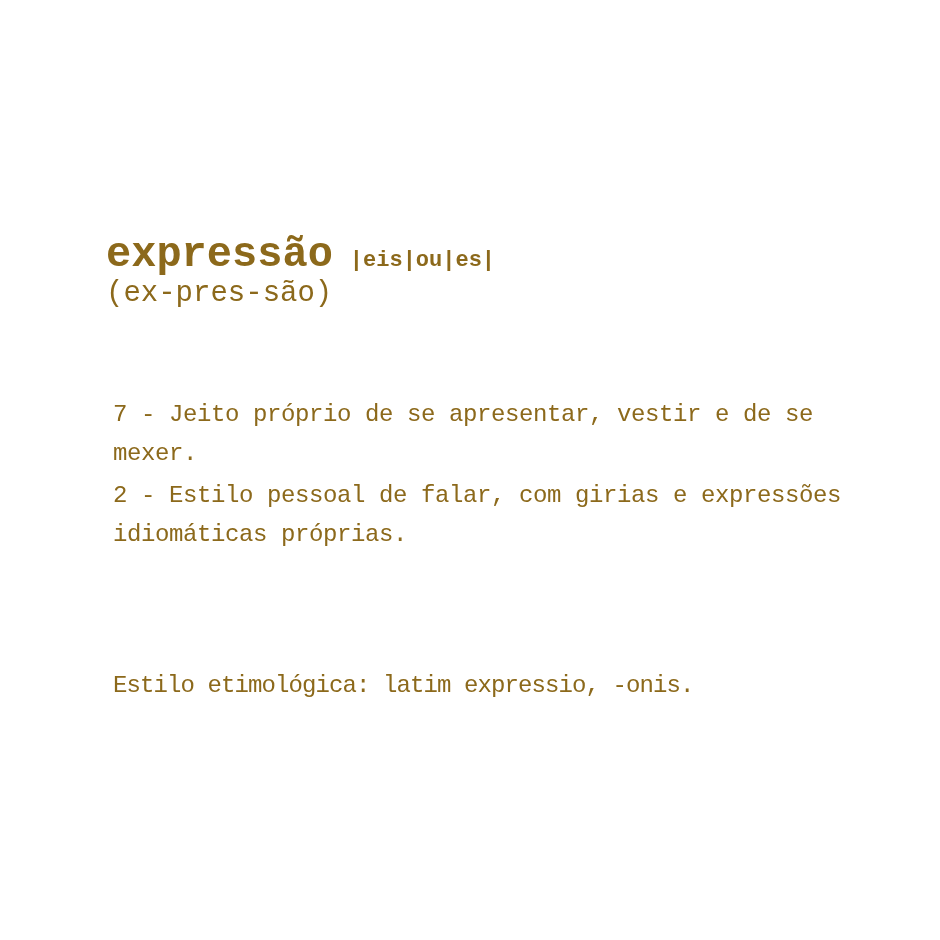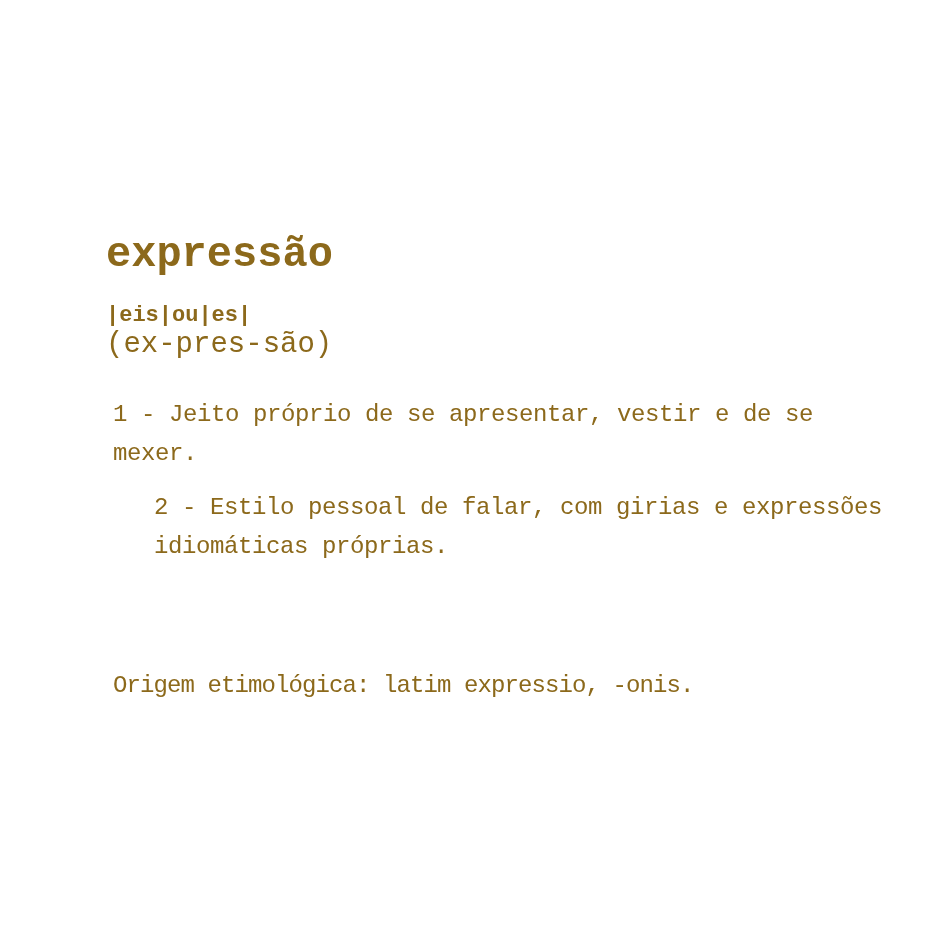--- a/index.html
+++ b/index.html
@@ -15,24 +15,23 @@
     font-family: "Liberation Mono", "DejaVu Sans Mono", monospace;
     color: #8c691b;
   }
   .entry-head {
     position: absolute;
     left: 106px;
     top: 234px;
   }
   .head-line {
     display: flex;
-    align-items: flex-start;
+    align-items: center;
     gap: 17px;
     white-space: nowrap;
-    flex-direction: column;
   }
   .headword {
     font-size: 42px;
     font-weight: bold;
     line-height: 42px;
     letter-spacing: 0px;
   }
   .pronunciation {
     font-size: 22px;
     font-weight: bold;
@@ -48,21 +47,21 @@
   }
   .definition {
     position: absolute;
     left: 113px;
     width: 748px;
     font-size: 24px;
     line-height: 39px;
     letter-spacing: -0.4px;
   }
   .definition-1 { top: 371px; }
-  .definition-2 { top: 464px; margin-left: 41px; }
+  .definition-2 { top: 452px; }
   .etymology {
     position: absolute;
     left: 113px;
     top: 642px;
     width: 760px;
     font-size: 24px;
     line-height: 39px;
     letter-spacing: -0.9px;
     white-space: nowrap;
   }
@@ -71,17 +70,17 @@
 <body>
 
 <header class="entry-head">
   <div class="head-line">
     <span class="headword">expressão</span>
     <span class="pronunciation">|eis|ou|es|</span>
   </div>
   <div class="syllables">(ex-pres-são)</div>
 </header>
 
-<p class="definition definition-1">1 - Jeito próprio de se apresentar, vestir e de se mexer.</p>
+<p class="definition definition-1">7 - Jeito próprio de se apresentar, vestir e de se mexer.</p>
 
 <p class="definition definition-2">2 - Estilo pessoal de falar, com girias e expressões idiomáticas próprias.</p>
 
-<p class="etymology">Origem etimológica: latim expressio, -onis.</p>
+<p class="etymology">Estilo etimológica: latim expressio, -onis.</p>
 
 </body></html>

